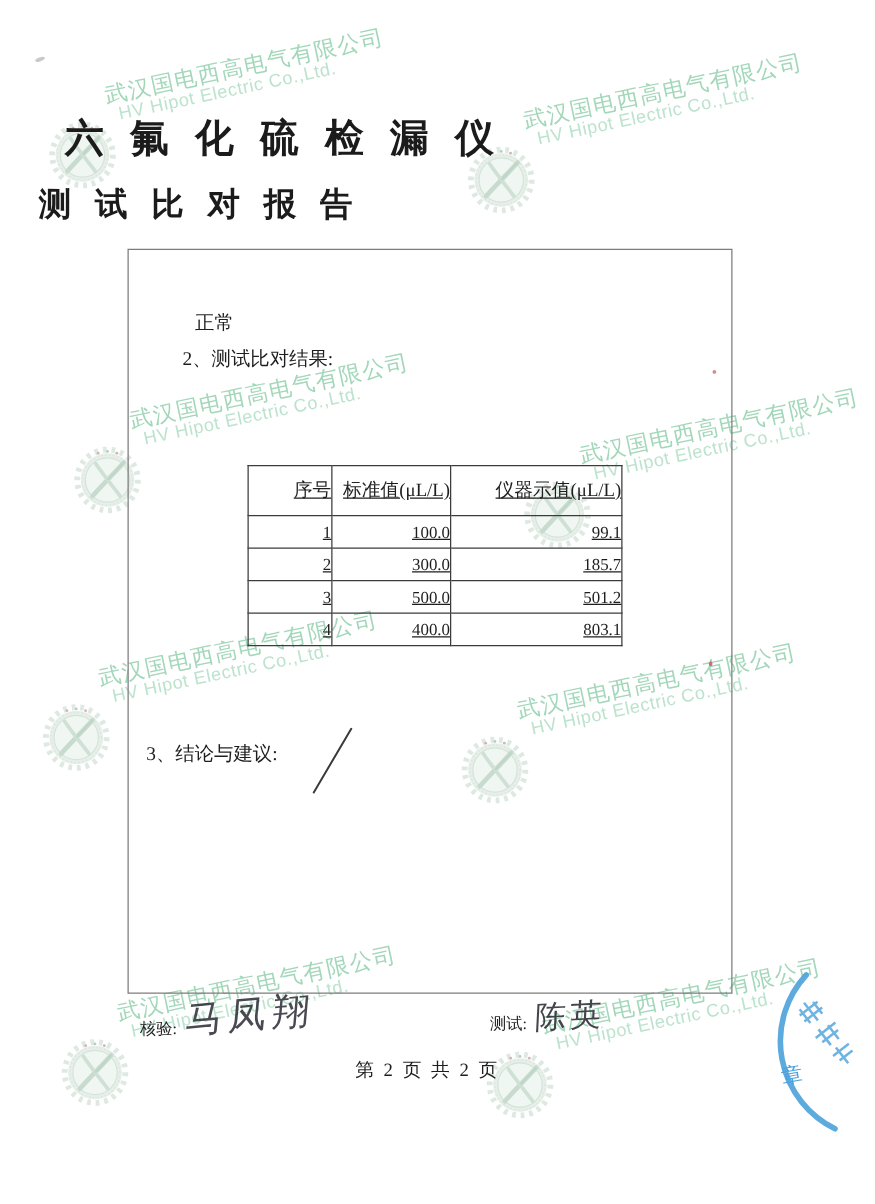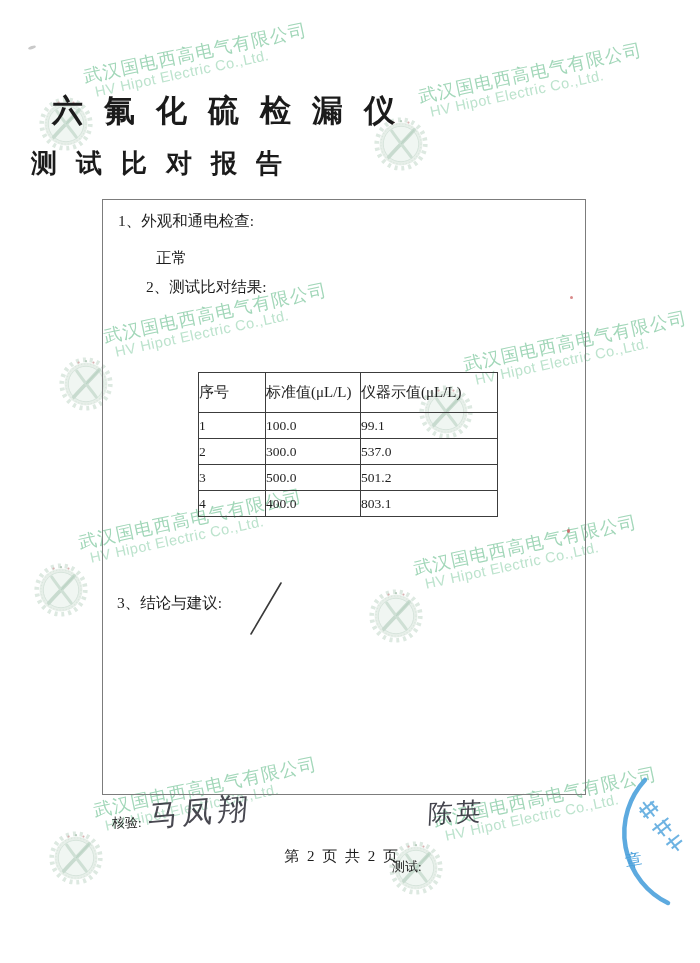--- a/index.html
+++ b/index.html
@@ -59,35 +59,36 @@
   .slash-mark { position: absolute; left: 138px; top: 378px; }
   
   .results-table {
     position: absolute; left: 95px; top: 172px;
     border-collapse: collapse;
     table-layout: fixed;
     background: transparent;
   }
   .results-table th, .results-table td {
     border: 1px solid #3c3c3c;
-    text-align: left;
+    text-align: right;
     vertical-align: middle;
     padding: 0;
+    text-decoration: underline;
   }
   .results-table th {
     height: 39px; font-size: 15px; font-weight: 400;
   }
   .results-table td { height: 25px; font-size: 13.5px; }
   .col-no { width: 66px; }
   .col-std { width: 94px; margin-left: 37px; }
   .col-read { width: 136px; }
   
   .footer-label { position: absolute; font-size: 13px; z-index: 1; }
   .verify-label { left: 112px; top: 814px; }
-  .test-label { left: 392px; top: 858px; }
+  .test-label { left: 392px; top: 810px; }
   .handwriting {
     position: absolute; z-index: 1;
     color: #30303a;
     font-family: "Liberation Serif", serif;
     white-space: nowrap;
   }
   .verify-sig {
     left: 148px; top: 792px;
     font-size: 30px; letter-spacing: 5px;
     transform: rotate(-5deg) skewX(-10deg);
@@ -257,42 +258,41 @@
     <div class="wm-text">
       <div class="wm-cn" style="color: rgb(162, 215, 185);">武汉国电西高电气有限公司</div>
       <div class="wm-en" style="color: rgb(188, 227, 205);">HV Hipot Electric Co.,Ltd.</div>
     </div>
   </div>
 
 <div class="doc-title">六氟化硫检漏仪</div>
 <div class="doc-subtitle">测试比对报告</div>
 
 <div class="main-box">
-  <div class="box-label lbl-item1">1、外观和通电检查:</div>
   <div class="box-label val-item1">正常</div>
   <div class="box-label lbl-item2">2、测试比对结果:</div>
 
   <table class="results-table">
     <thead>
       <tr>
         <th class="col-no">序号</th>
         <th class="col-std">标准值(μL/L)</th>
         <th class="col-read">仪器示值(μL/L)</th>
       </tr>
     </thead>
     <tbody>
         <tr>
           <td>1</td>
           <td>100.0</td>
           <td>99.1</td>
         </tr>
         <tr>
           <td>2</td>
           <td>300.0</td>
-          <td>537.0</td>
+          <td>185.7</td>
         </tr>
         <tr>
           <td>3</td>
           <td>500.0</td>
           <td>501.2</td>
         </tr>
         <tr>
           <td>4</td>
           <td>400.0</td>
           <td>803.1</td>

